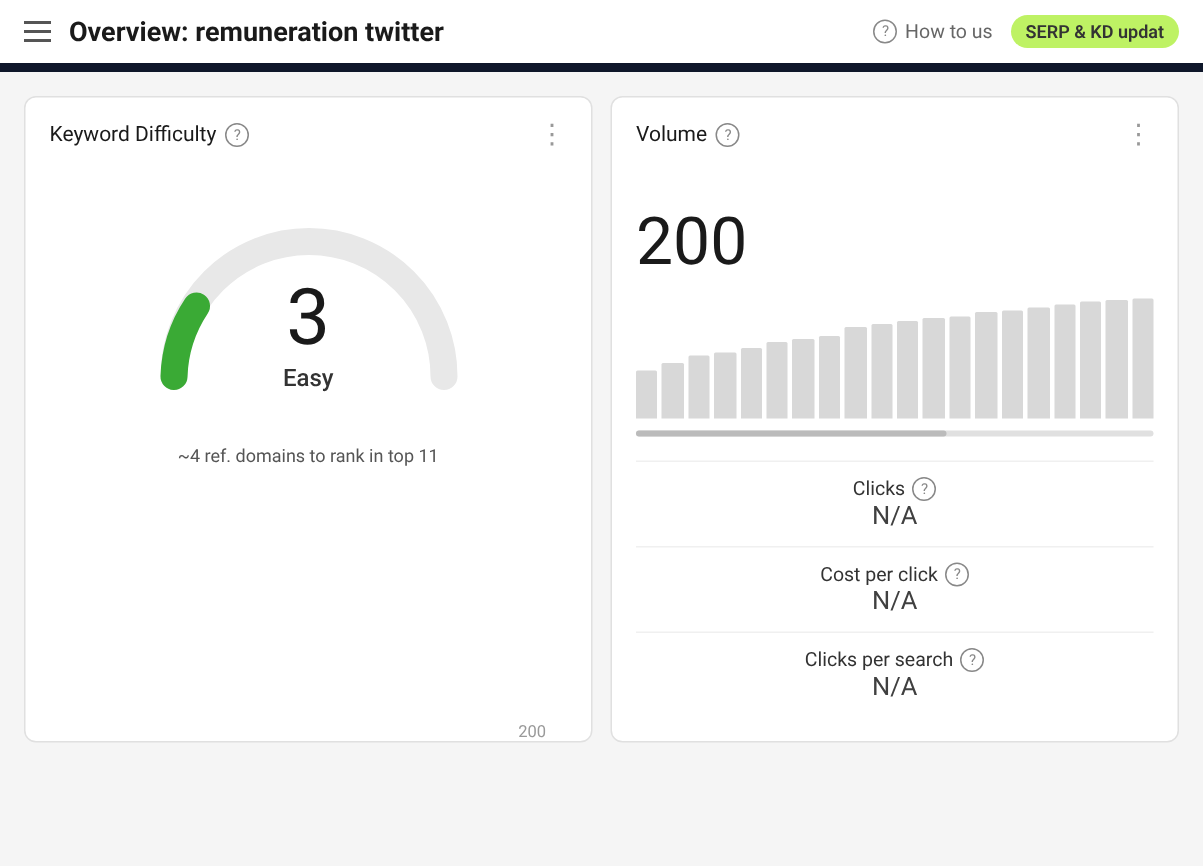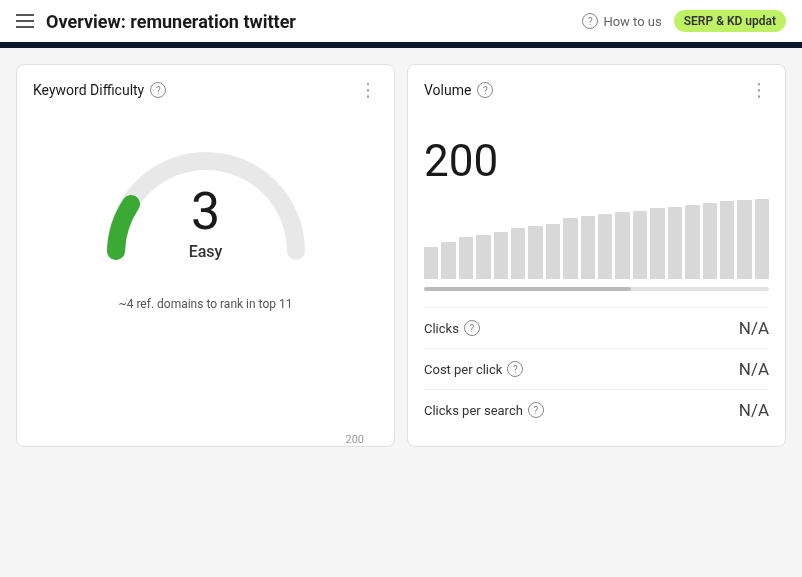--- a/index.html
+++ b/index.html
@@ -236,20 +236,21 @@
       border-radius: 2px;
     }
 
     
     .stat-row {
       display: flex;
       align-items: center;
       justify-content: space-between;
       padding: 10px 0;
       border-top: 1px solid #f0f0f0;
+      flex-direction: column;
     }
     .stat-label {
       display: flex;
       align-items: center;
       gap: 5px;
       font-size: 13px;
       color: #333;
     }
     .stat-value {
       font-size: 17px;

